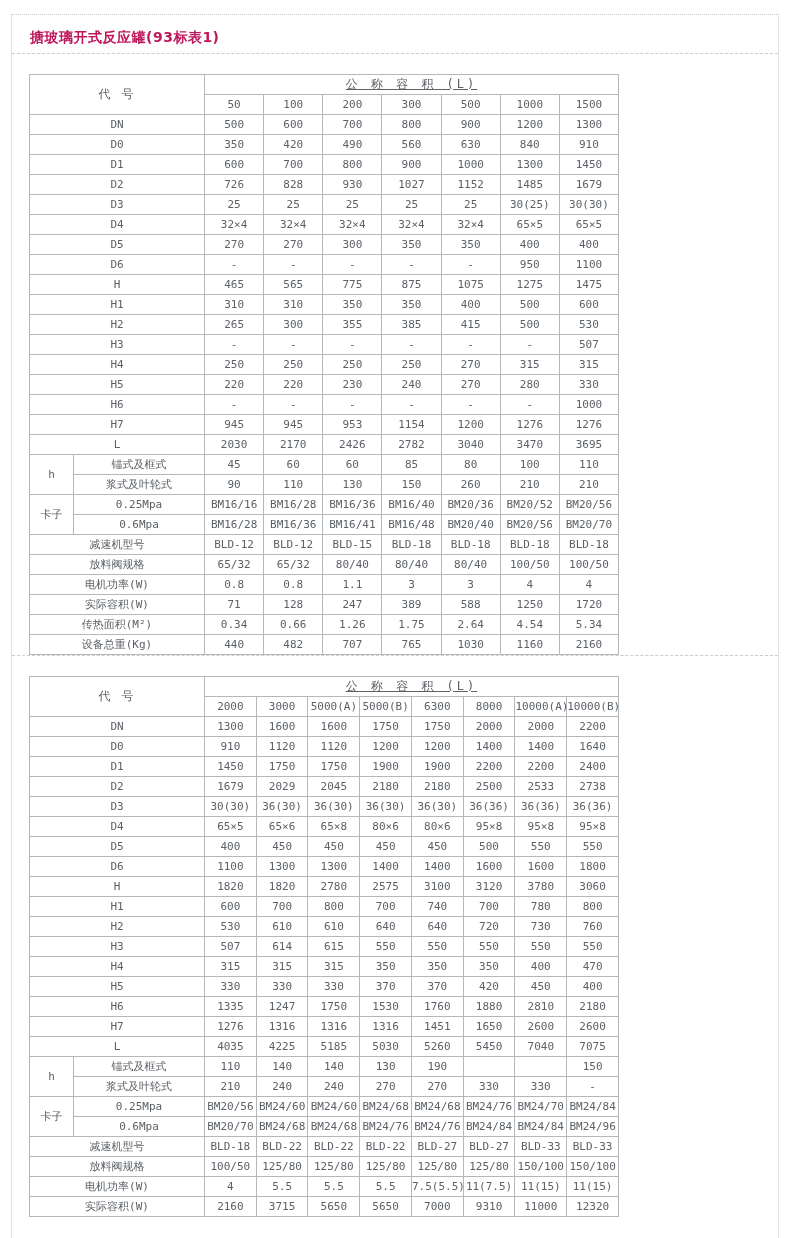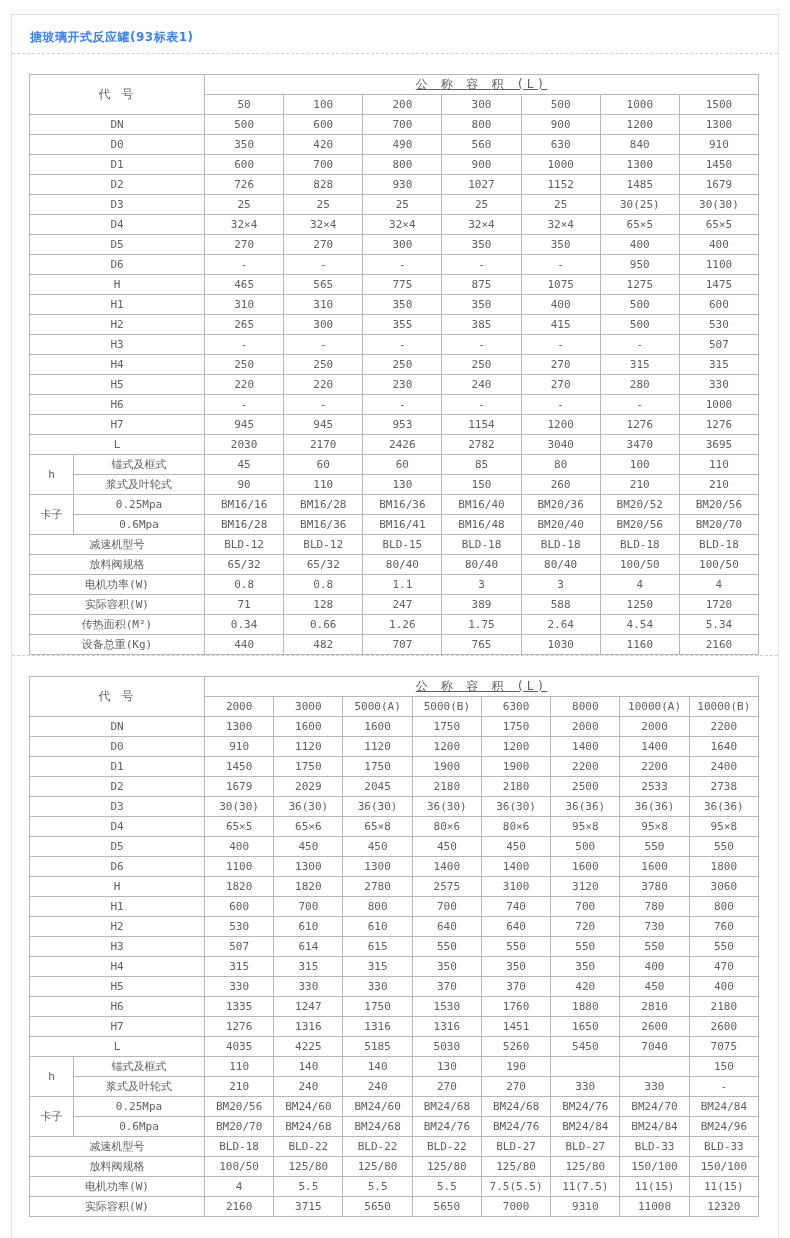--- a/index.html
+++ b/index.html
@@ -12,38 +12,38 @@
     box-sizing:border-box;
     margin:14px 11px 0 11px;
     height:1224px;
     border-left:1px solid #e2e2e2;
     border-right:1px solid #e2e2e2;
     border-top:1px dotted #c8c8c8;
     background:#ffffff;
     padding-top:4px;
   }
   .section-title{
-    color:#3b82f6;
+    color:#be185d;
     font-weight:bold;
-    font-size:12px;
+    font-size:14px;
     line-height:16px;
     padding:10px 0 8px 18px;
     letter-spacing:0.5px;
   }
   .dashed-divider{
     border-bottom:1px dashed #cccccc;
     height:0;
   }
   .table-wrap{
     padding:20px 0 0 17px;
   }
   table{
     border-collapse:collapse;
     table-layout:fixed;
-    width:730px;
+    width:590px;
   }
   td{
     border:1px solid #b5b8bb;
     height:19px;
     line-height:19px;
     text-align:center;
     vertical-align:middle;
     font-size:11px;
     color:#5c6166;
     padding:0;

